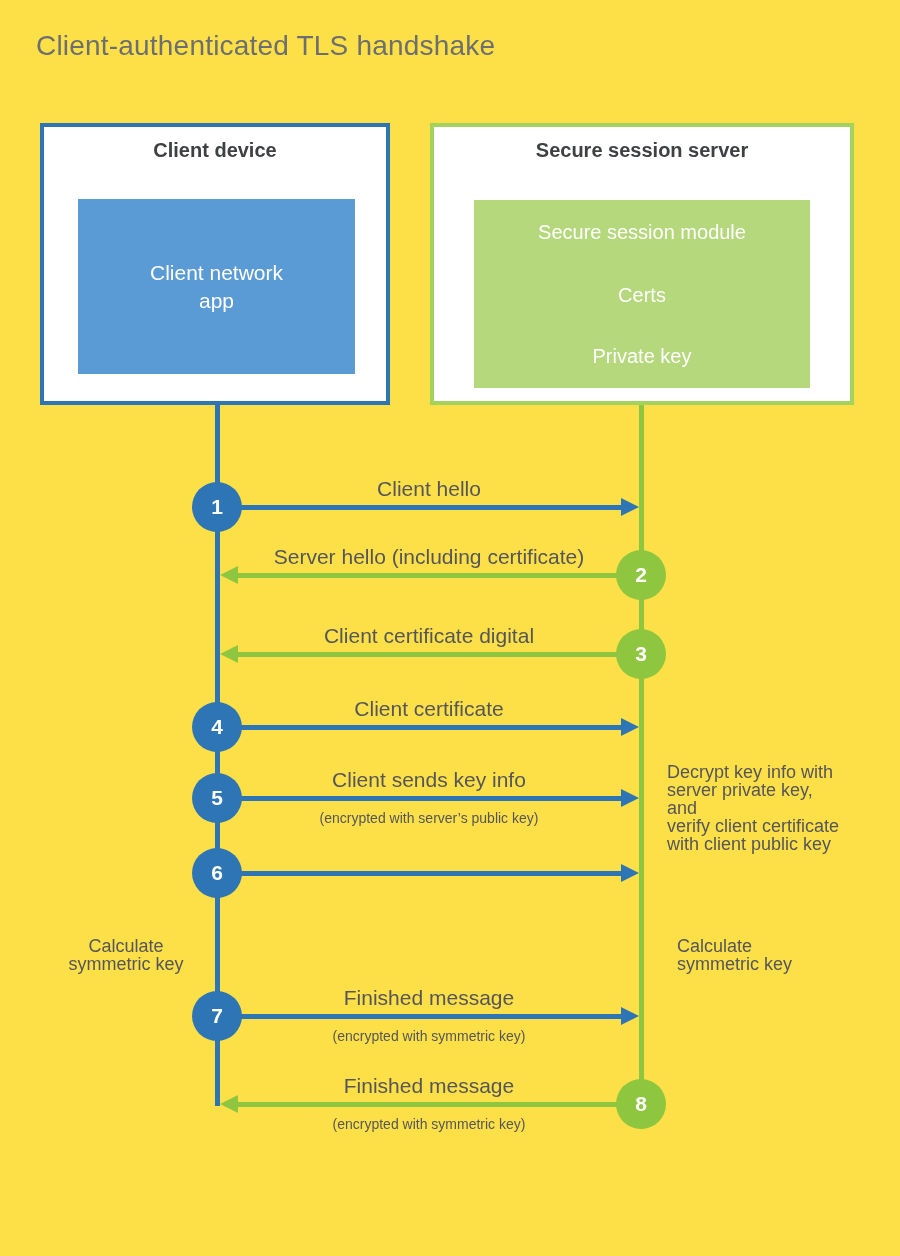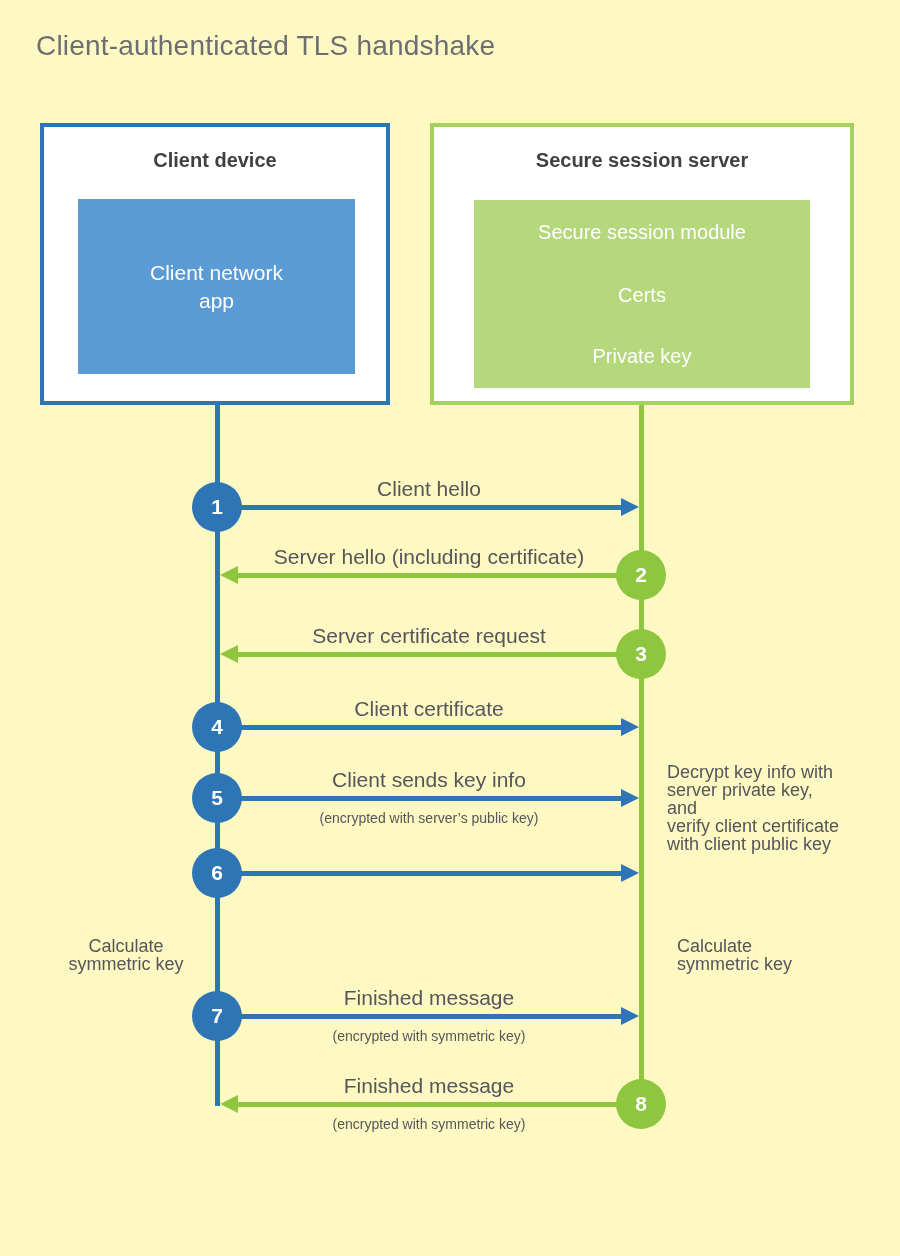--- a/index.html
+++ b/index.html
@@ -1,27 +1,27 @@
 <!DOCTYPE html>
 <html><head>
 <meta charset="utf-8">
 <style>
   html,body{margin:0;padding:0;background:#ffffff;}
   #canvas{
-    position:relative;width:900px;height:1256px;background:#fef9c3;overflow:hidden;
+    position:relative;width:900px;height:1256px;background:#fde047;overflow:hidden;
     font-family:"Liberation Sans","DejaVu Sans",sans-serif;
   }
   .abs{position:absolute;}
   
   .diagram-title{left:36px;top:28px;font-size:28px;line-height:36px;color:#6d6e71;letter-spacing:.2px;}
   
   .entity-box{box-sizing:border-box;background:#ffffff;}
   .client-box{left:40px;top:123px;width:350px;height:282px;border:4px solid #2e75b6;}
   .server-box{left:430px;top:123px;width:424px;height:282px;border:4px solid #a3d25f;}
-  .entity-title{width:100%;text-align:center;margin-top:22px;font-size:20px;font-weight:bold;color:#3f4043;}
+  .entity-title{width:100%;text-align:center;margin-top:12px;font-size:20px;font-weight:bold;color:#3f4043;}
   .app-rect{left:78px;top:199px;width:277px;height:175px;background:#5b9bd5;color:#ffffff;
     display:flex;align-items:center;justify-content:center;text-align:center;
     font-size:21px;line-height:28px;white-space:pre-line;}
   .module-bar{left:474px;width:336px;height:64px;background:#b5d87c;color:#ffffff;
     display:flex;align-items:center;justify-content:center;font-size:20px;}
   
   .lifeline{width:5px;top:405px;height:701px;}
   .lifeline.blue{left:215px;background:#2e75b6;}
   .lifeline.green{left:639px;background:#8ec63f;}
   
@@ -71,21 +71,21 @@
   <div class="abs msg-label" style="top:478px">Client hello</div>
   <div class="abs hline blue" style="left:217px;top:505px;width:404px"></div>
   <div class="abs head right blue" style="left:621px;top:498px"></div>
   <div class="abs circle blue" style="left:192px;top:482px">1</div>
 
   <div class="abs msg-label" style="top:546px">Server hello (including certificate)</div>
   <div class="abs hline green" style="left:238px;top:573px;width:403px"></div>
   <div class="abs head left green" style="left:220px;top:566px"></div>
   <div class="abs circle green" style="left:616px;top:550px">2</div>
 
-  <div class="abs msg-label" style="top:625px">Server certificate request</div>
+  <div class="abs msg-label" style="top:625px">Client certificate digital</div>
   <div class="abs hline green" style="left:238px;top:652px;width:403px"></div>
   <div class="abs head left green" style="left:220px;top:645px"></div>
   <div class="abs circle green" style="left:616px;top:629px">3</div>
 
   <div class="abs msg-label" style="top:698px">Client certificate</div>
   <div class="abs hline blue" style="left:217px;top:725px;width:404px"></div>
   <div class="abs head right blue" style="left:621px;top:718px"></div>
   <div class="abs circle blue" style="left:192px;top:702px">4</div>
 
   <div class="abs msg-label" style="top:769px">Client sends key info</div>

